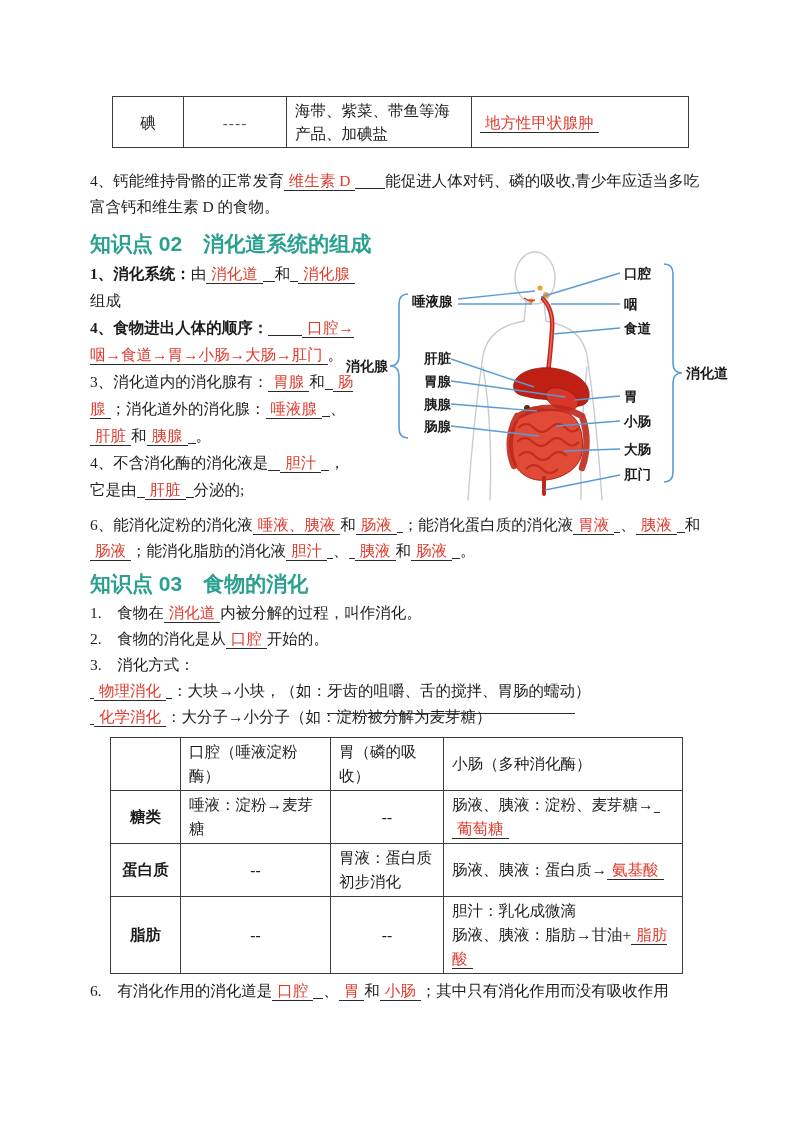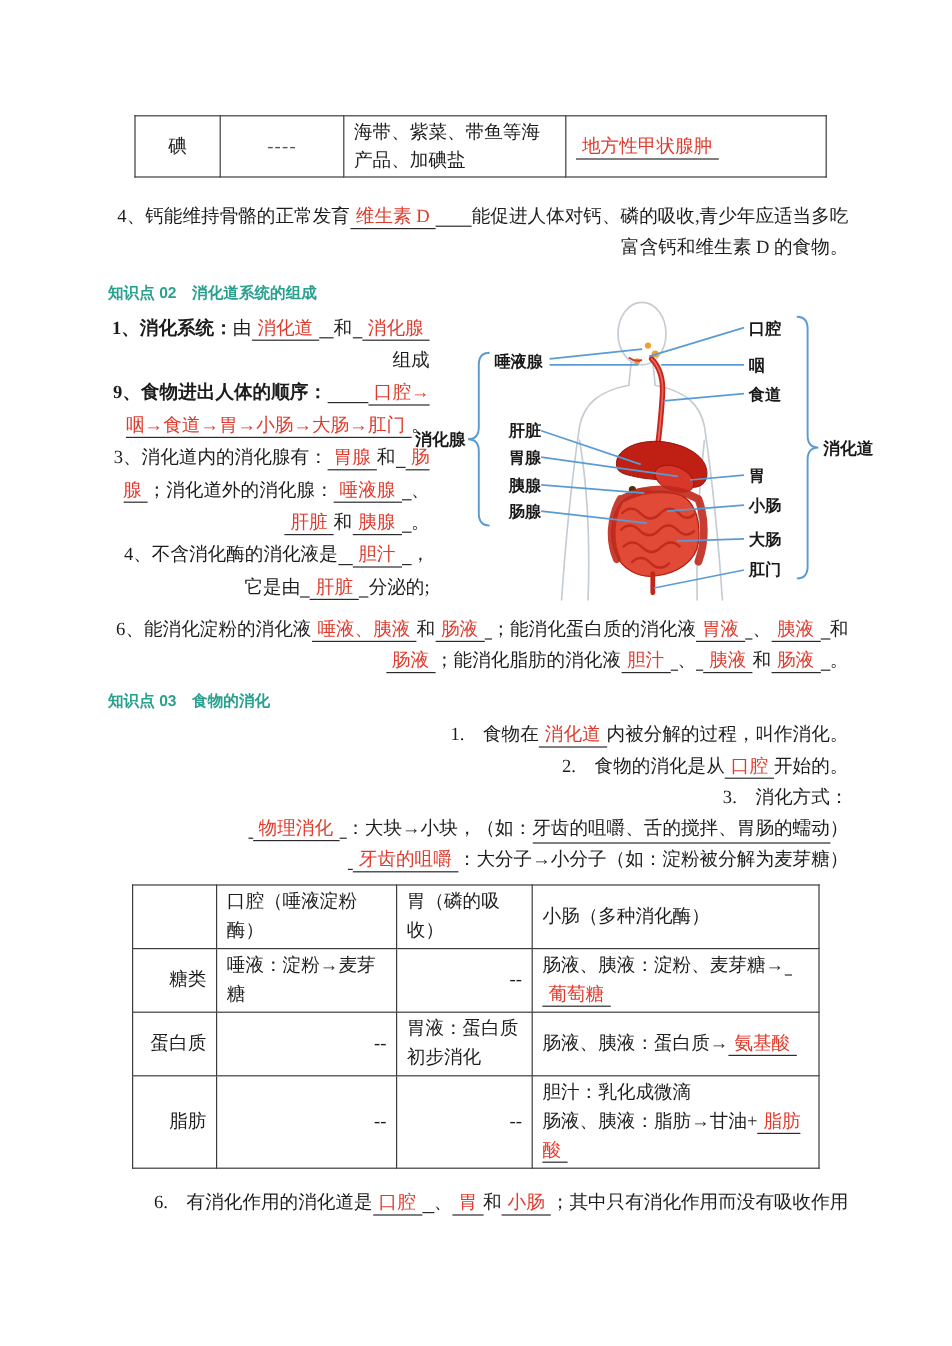--- a/index.html
+++ b/index.html
@@ -12,54 +12,54 @@
   *{margin:0;padding:0;box-sizing:border-box;}
   html,body{background:#ffffff;}
   body{
     width:793px;height:1122px;overflow:hidden;
     font-family:"Liberation Serif","DejaVu Serif",serif;
     color:var(--ink);font-size:15.5px;
   }
   .page{width:793px;height:1122px;padding:96px 86px 0 90px;position:relative;}
 
   
-  .line{line-height:26px;text-align:right;}
+  .line{line-height:26px;}
   .seg{white-space:pre-wrap;}
   .seg-p{color:var(--ink);}
   .seg-b{color:var(--ink);font-weight:bold;}
   .seg-a{color:var(--red);border-bottom:1px solid #2b2b2b;padding:0 5px 1px;}
-  .seg-u{border-bottom:1px solid #2b2b2b;padding-bottom:3px;}
+  .seg-u{border-bottom:1px solid #2b2b2b;padding-bottom:14px;}
   .seg-g{display:inline-block;height:1.05em;vertical-align:text-bottom;border-bottom:1px solid #2b2b2b;}
 
   
   table{border-collapse:collapse;}
   td,th{border:1px solid var(--line);font-weight:normal;text-align:left;vertical-align:middle;}
 
   .mineral-table{width:576px;margin-left:22px;table-layout:fixed;}
   .mineral-table td{padding:2px 8px;line-height:23px;height:50px;}
   .mineral-table .c{text-align:center;}
 
   .kp-title{
     font-family:"Liberation Sans","DejaVu Sans",sans-serif;
-    font-weight:bold;color:var(--teal);font-size:13px;line-height:24px;
+    font-weight:bold;color:var(--teal);font-size:21px;line-height:24px;
   }
   .mt20{margin-top:20px;}
   .mt12{margin-top:12px;}
   .mt8{margin-top:8px;}
   .mt4{margin-top:4px;}
 
   
   .two-col{position:relative;margin-top:4px;min-height:252px;}
   .left-col{width:268px;}
   .left-col .line{line-height:27px;}
   .diagram-wrap{position:absolute;left:248px;top:-12px;width:412px;height:264px;}
 
-  .digestion-table{width:572px;margin:7px 0 16px 20px;table-layout:fixed;}
+  .digestion-table{width:572px;margin:7px 0 4px 20px;table-layout:fixed;}
   .digestion-table td,.digestion-table th{padding:2px 8px;line-height:24px;}
-  .digestion-table .c{text-align:right;}
+  .digestion-table .c{text-align:center;font-weight:bold;}
   .digestion-table th{height:28px;}
 
   svg text{
     font-family:"Liberation Serif","DejaVu Serif",serif;
     font-size:13.5px;font-weight:600;fill:#1a1a1a;
   }
   svg text.grp{font-size:14px;font-weight:700;}
 </style>
 </head>
 <body>
@@ -83,21 +83,21 @@
   </tbody>
     </table>
 
   <p class="line mt20"><span class="seg seg-p">4、钙能维持骨骼的正常发育</span><span class="seg seg-a">维生素 D</span><span class="seg seg-g" style="width: 30px;"></span><span class="seg seg-p">能促进人体对钙、磷的吸收,青少年应适当多吃富含钙和维生素 D 的食物。</span></p>
 
   <h2 class="kp-title mt12">知识点 02　消化道系统的组成</h2>
 
   <div class="two-col">
     <div class="left-col">
       <p class="line"><span class="seg seg-b">1、消化系统：</span><span class="seg seg-p">由</span><span class="seg seg-a">消化道</span><span class="seg seg-g" style="width: 12px;"></span><span class="seg seg-p">和</span><span class="seg seg-g" style="width: 8px;"></span><span class="seg seg-a">消化腺</span><span class="seg seg-p">组成</span></p>
-      <p class="line"><span class="seg seg-b">9、食物进出人体的顺序：</span><span class="seg seg-g" style="width: 34px;"></span><span class="seg seg-a">口腔→咽→食道→胃→小肠→大肠→肛门</span><span class="seg seg-p">。</span></p>
+      <p class="line"><span class="seg seg-b">4、食物进出人体的顺序：</span><span class="seg seg-g" style="width: 34px;"></span><span class="seg seg-a">口腔→咽→食道→胃→小肠→大肠→肛门</span><span class="seg seg-p">。</span></p>
       <p class="line"><span class="seg seg-p">3、消化道内的消化腺有：</span><span class="seg seg-a">胃腺</span><span class="seg seg-p">和</span><span class="seg seg-g" style="width: 8px;"></span><span class="seg seg-a">肠腺</span><span class="seg seg-p">；消化道外的消化腺：</span><span class="seg seg-a">唾液腺</span><span class="seg seg-g" style="width: 8px;"></span><span class="seg seg-p">、</span><span class="seg seg-a">肝脏</span><span class="seg seg-p">和</span><span class="seg seg-a">胰腺</span><span class="seg seg-g" style="width: 8px;"></span><span class="seg seg-p">。</span></p>
       <p class="line"><span class="seg seg-p">4、不含消化酶的消化液是</span><span class="seg seg-g" style="width: 12px;"></span><span class="seg seg-a">胆汁</span><span class="seg seg-g" style="width: 8px;"></span><span class="seg seg-p">，它是由</span><span class="seg seg-g" style="width: 8px;"></span><span class="seg seg-a">肝脏</span><span class="seg seg-g" style="width: 8px;"></span><span class="seg seg-p">分泌的;</span></p>
     </div>
 
     <div class="diagram-wrap">
       <svg width="412" height="264" viewBox="0 0 412 264">
 
         <g fill="none" stroke="#c6ccd4" stroke-width="1.4" stroke-linecap="round">
           <ellipse cx="197" cy="30" rx="20" ry="26"></ellipse>
           <path d="M 188 54 L 186 73"></path>
@@ -165,21 +165,21 @@
   </div>
 
   <p class="line"><span class="seg seg-p">6、能消化淀粉的消化液</span><span class="seg seg-a">唾液、胰液</span><span class="seg seg-p">和</span><span class="seg seg-a">肠液</span><span class="seg seg-g" style="width: 6px;"></span><span class="seg seg-p">；能消化蛋白质的消化液</span><span class="seg seg-a">胃液</span><span class="seg seg-g" style="width: 6px;"></span><span class="seg seg-p">、</span><span class="seg seg-a">胰液</span><span class="seg seg-g" style="width: 8px;"></span><span class="seg seg-p">和</span><span class="seg seg-a">肠液</span><span class="seg seg-p">；能消化脂肪的消化液</span><span class="seg seg-a">胆汁</span><span class="seg seg-g" style="width: 6px;"></span><span class="seg seg-p">、</span><span class="seg seg-g" style="width: 6px;"></span><span class="seg seg-a">胰液</span><span class="seg seg-p">和</span><span class="seg seg-a">肠液</span><span class="seg seg-g" style="width: 8px;"></span><span class="seg seg-p">。</span></p>
 
   <h2 class="kp-title mt8">知识点 03　食物的消化</h2>
 
   <p class="line mt4"><span class="seg seg-p">1.　食物在</span><span class="seg seg-a">消化道</span><span class="seg seg-p">内被分解的过程，叫作消化。</span></p>
   <p class="line"><span class="seg seg-p">2.　食物的消化是从</span><span class="seg seg-a">口腔</span><span class="seg seg-p">开始的。</span></p>
   <p class="line"><span class="seg seg-p">3.　消化方式：</span></p>
   <p class="line"><span class="seg seg-g" style="width: 4px;"></span><span class="seg seg-a">物理消化</span><span class="seg seg-g" style="width: 6px;"></span><span class="seg seg-p">：大块→小块，（如：</span><span class="seg seg-u">牙齿的咀嚼、舌的搅拌、胃肠的蠕动</span><span class="seg seg-p">）</span></p>
-  <p class="line"><span class="seg seg-g" style="width: 4px;"></span><span class="seg seg-a">牙齿的咀嚼</span><span class="seg seg-p">：大分子→小分子（如：淀粉被分解为麦芽糖）</span></p>
+  <p class="line"><span class="seg seg-g" style="width: 4px;"></span><span class="seg seg-a">化学消化</span><span class="seg seg-p">：大分子→小分子（如：淀粉被分解为麦芽糖）</span></p>
 
   <table class="digestion-table">
     <colgroup>
         <col style="width:70px">
         <col style="width:150px">
         <col style="width:113px">
         <col style="width:239px">
       </colgroup>
     <tbody>
         <tr>

